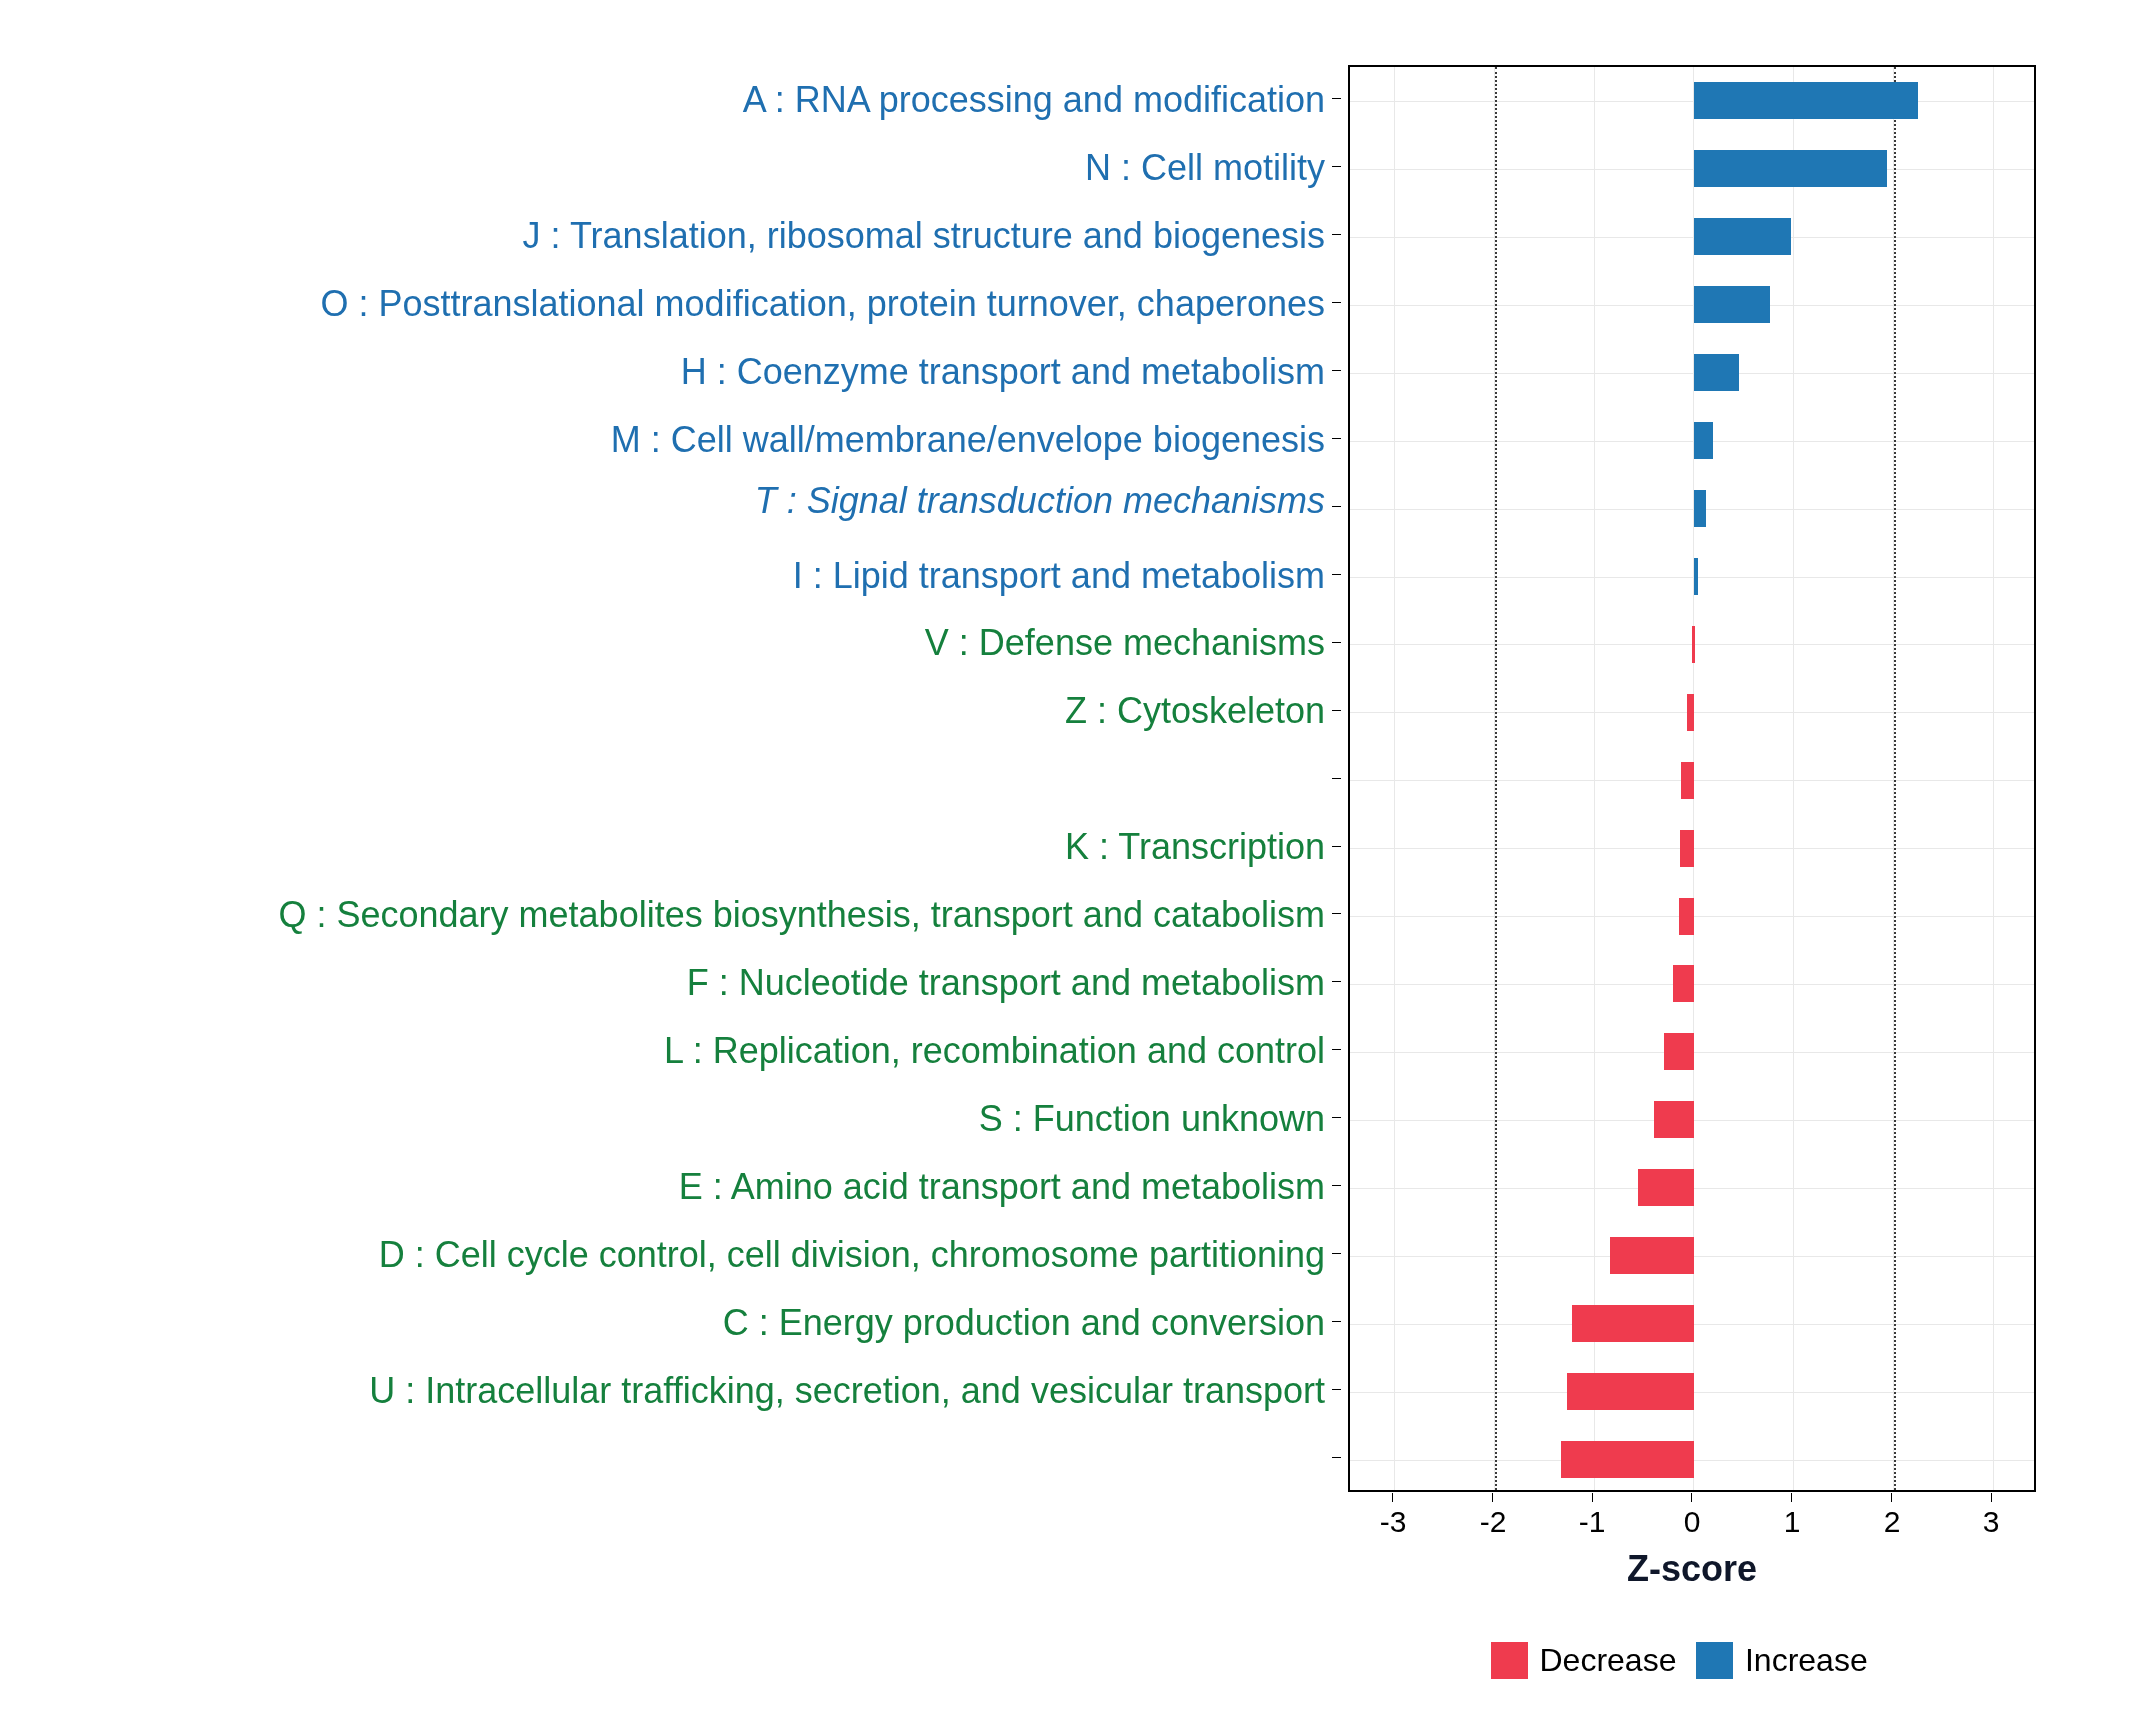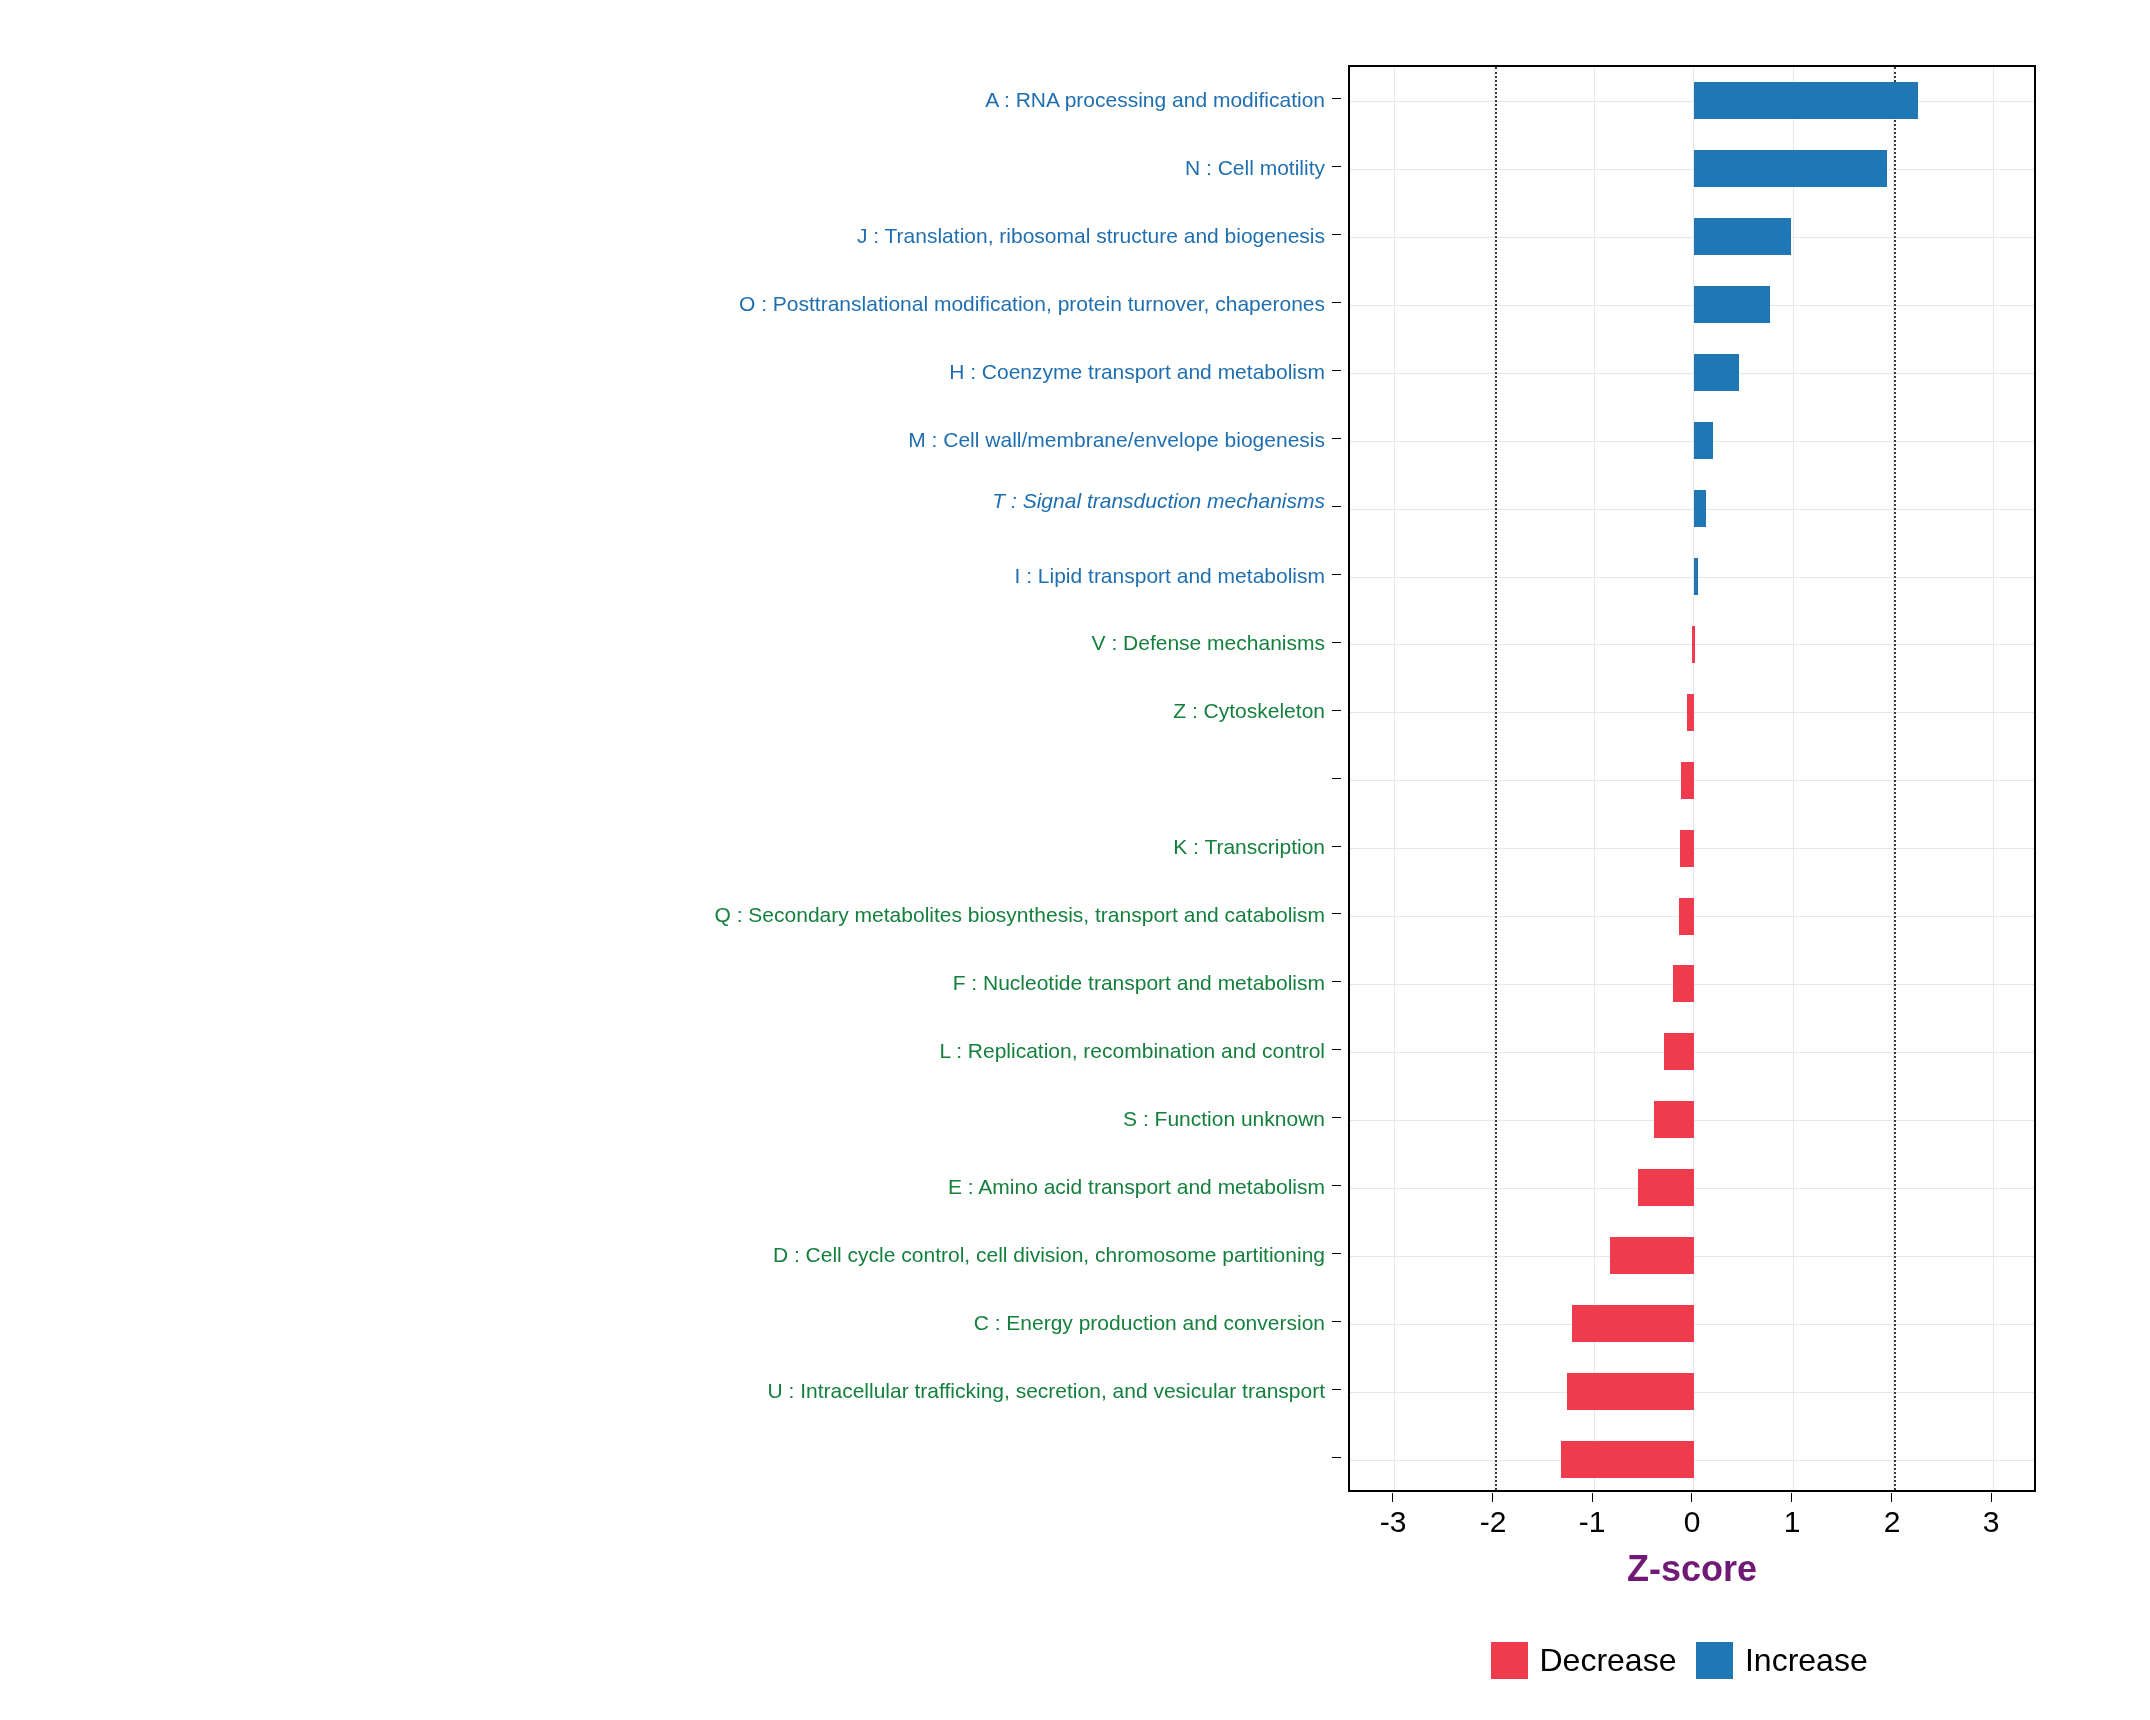--- a/index.html
+++ b/index.html
@@ -67,21 +67,21 @@
     position: absolute;
     left: 0px;
     top: 65px;
     width: 1341px;
     height: 1427px;
   }
   .cat-label {
     position: absolute;
     right: 16px;
     text-align: left;
-    font-size: 21px;
+    font-size: 36px;
     line-height: 31px;
     white-space: nowrap;
     transform: translateY(-50%);
   }
   .cat-label.increase { color: #1f6fb0; }
   .cat-label.decrease { color: #15803d; }
 
   .tick-mark {
     position: absolute;
     width: 8.6px;
@@ -113,21 +113,21 @@
     white-space: nowrap;
   }
   #x-axis-title {
     position: absolute;
     left: 1348px;
     top: 1548px;
     width: 688px;
     text-align: center;
     font-size: 36px;
     font-weight: bold;
-    color: #701a75;
+    color: #0f172a;
   }
 
   
   #legend {
     position: absolute;
     left: 1491px;
     top: 1642px;
     display: flex;
     align-items: center;
     gap: 20px;

